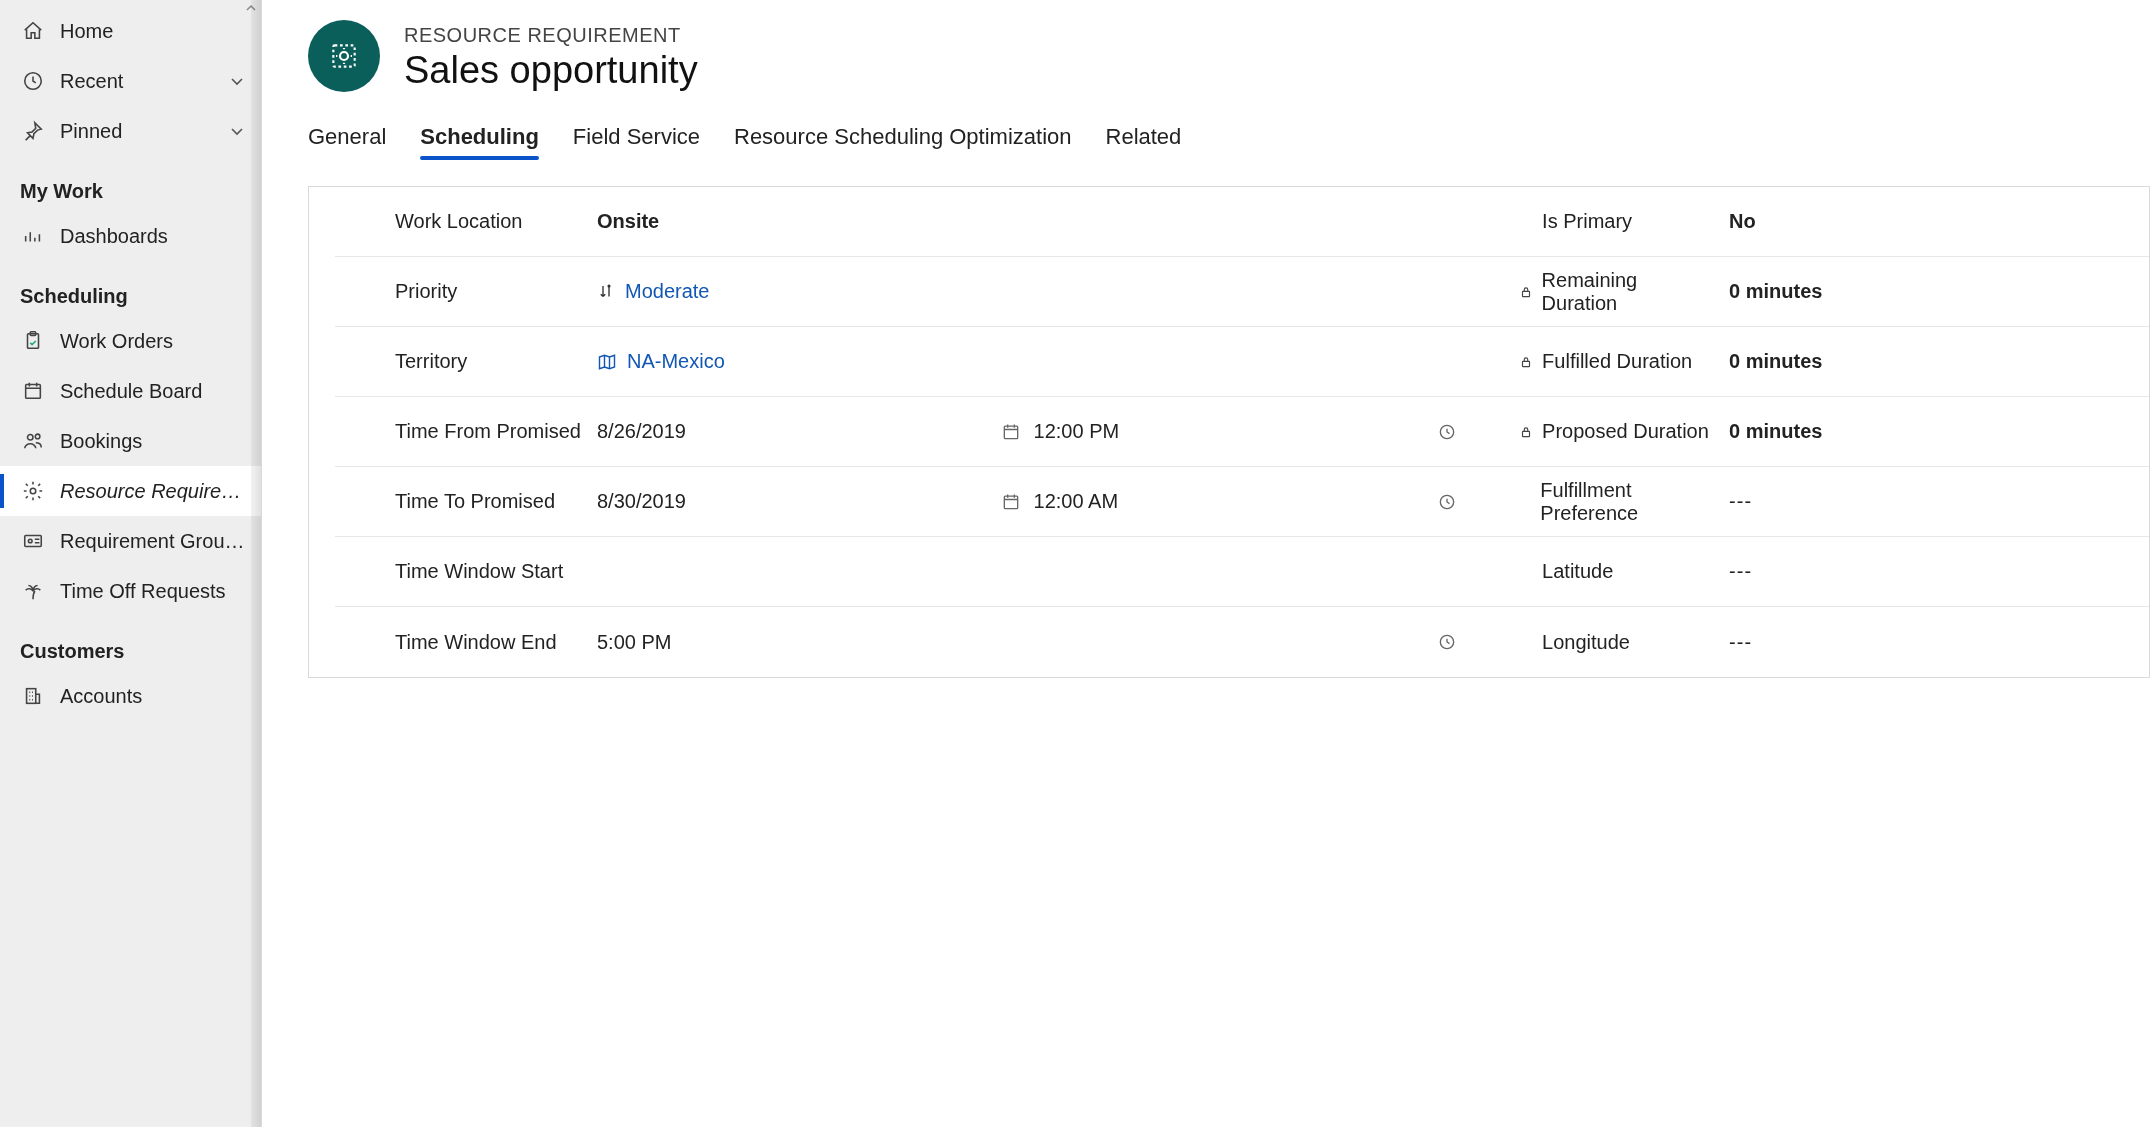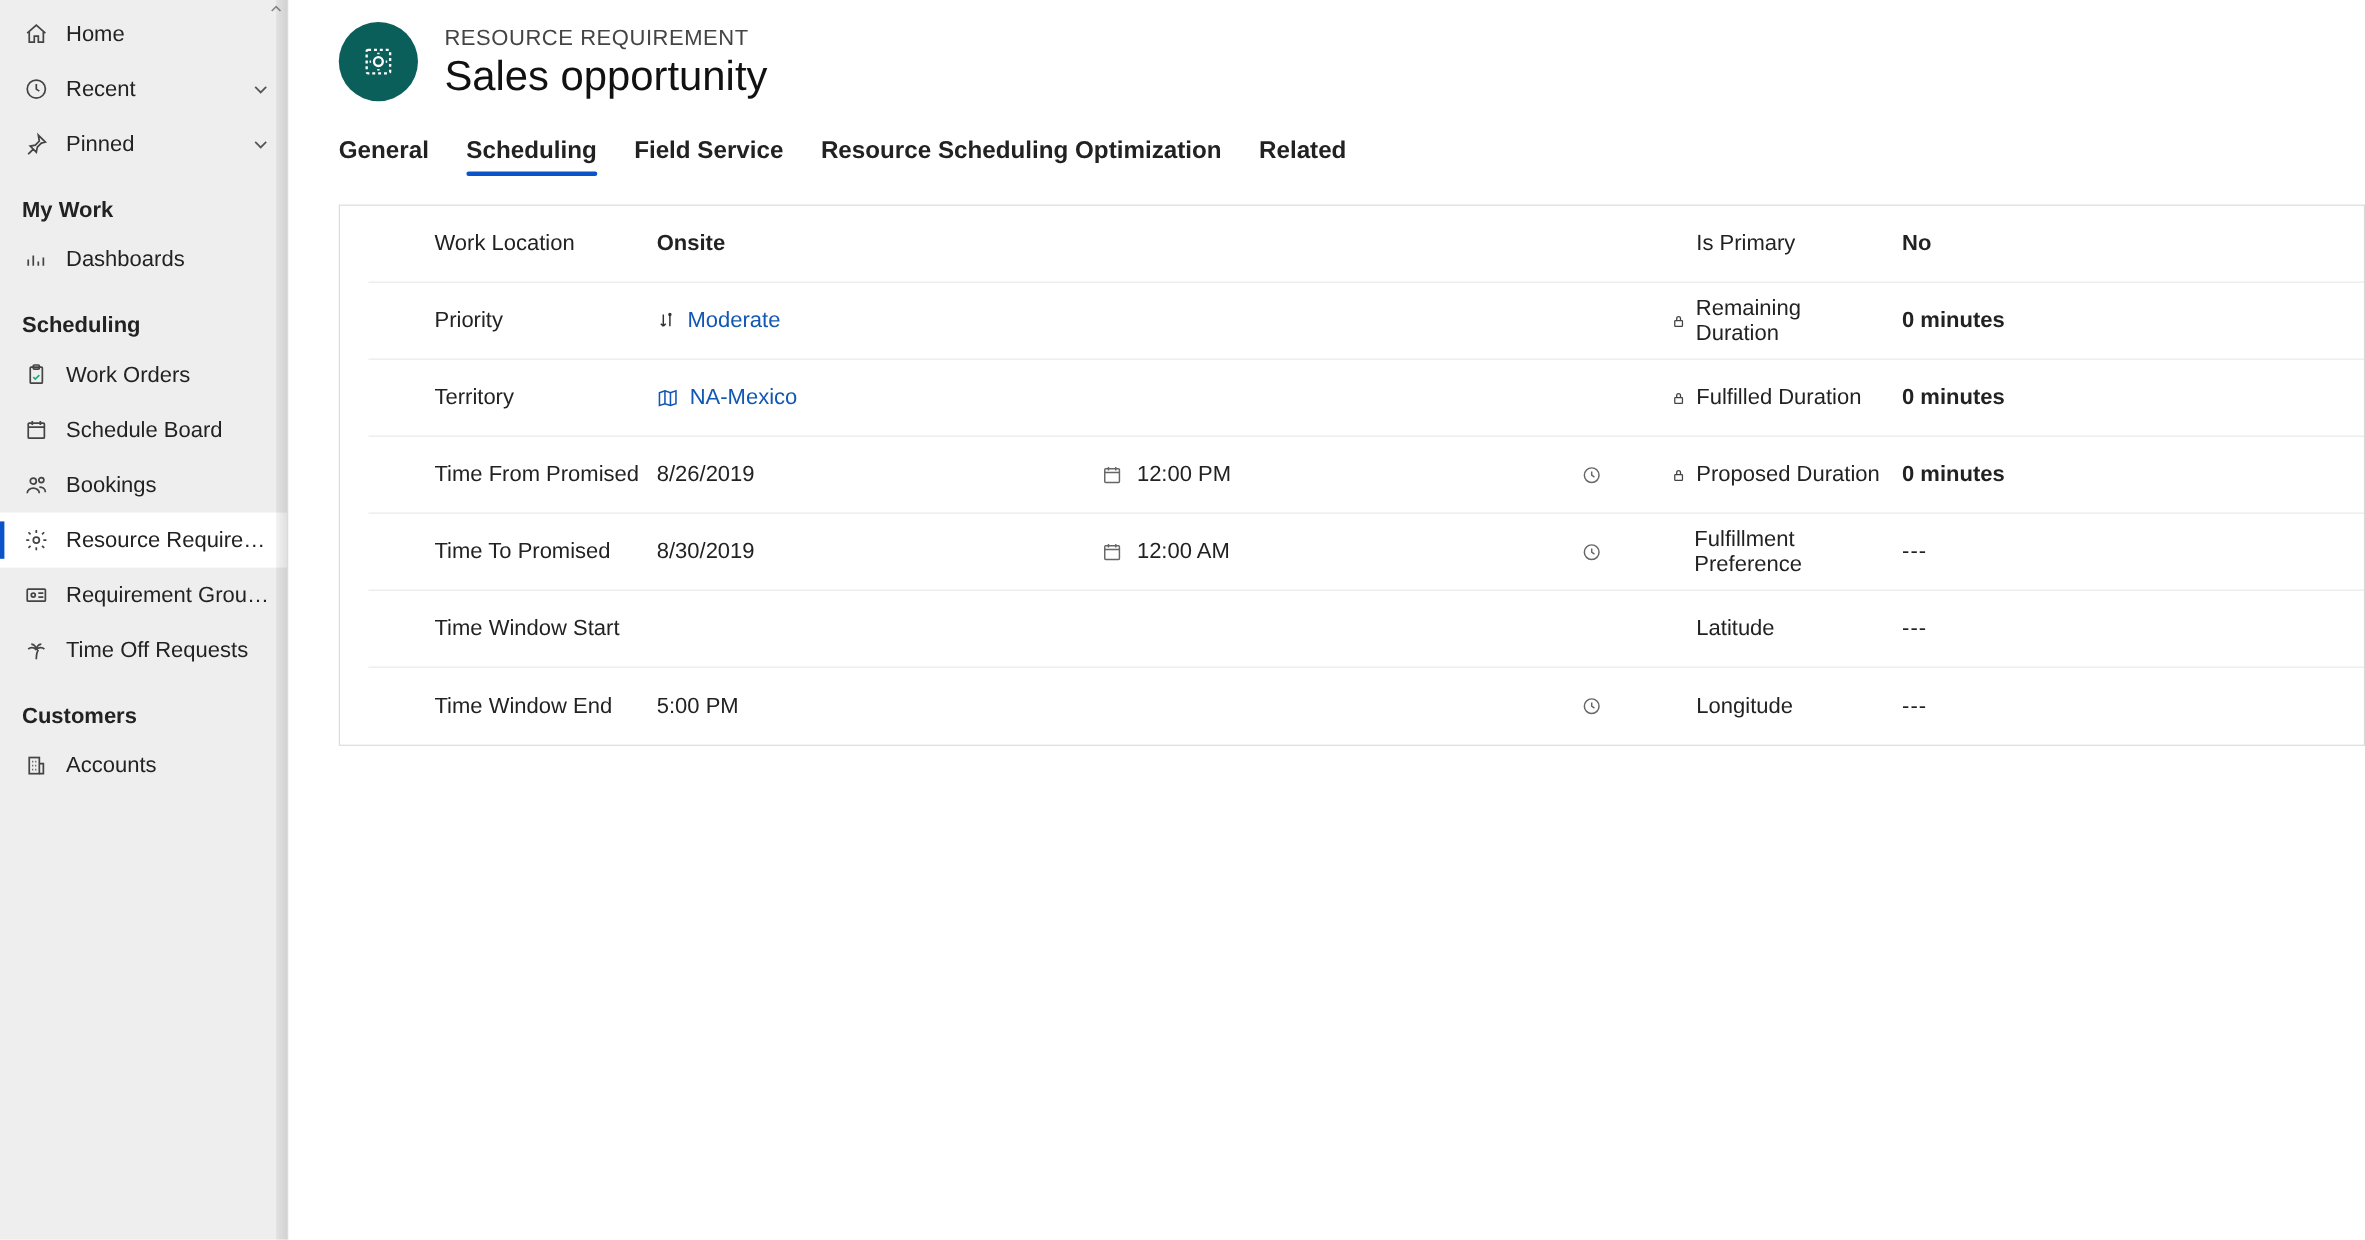--- a/index.html
+++ b/index.html
@@ -20,21 +20,21 @@
   .sb-item {
     display: flex;
     align-items: center;
     height: 50px;
     padding: 0 14px 0 20px;
     cursor: pointer;
     font-size: 20px;
     color: #222;
     position: relative;
   }
-  .sb-item.active { background: #fff; }
+  .sb-item.active { background: #fff; font-style: italic; }
   .sb-item.active::before {
     content: "";
     position: absolute;
     left: 0; top: 8px; bottom: 8px;
     width: 4px;
     background: #0a53c8;
   }
   .sb-item .icon {
     width: 26px;
     display: flex;
@@ -110,21 +110,21 @@
     font-weight: 400;
     color: #111;
   }
 
   .tabs {
     display: flex;
     gap: 34px;
     margin-bottom: 28px;
     font-size: 22px;
   }
-  .tab { cursor: pointer; padding-bottom: 8px; position: relative; color: #222; font-weight: bold; }
+  .tab { cursor: pointer; padding-bottom: 8px; position: relative; color: #222; }
   .tab.active { font-weight: 600; }
   .tab.active::after {
     content: "";
     position: absolute;
     left: 0; right: 0; bottom: -2px;
     height: 4px;
     background: #0a53c8;
     border-radius: 2px;
   }
 

